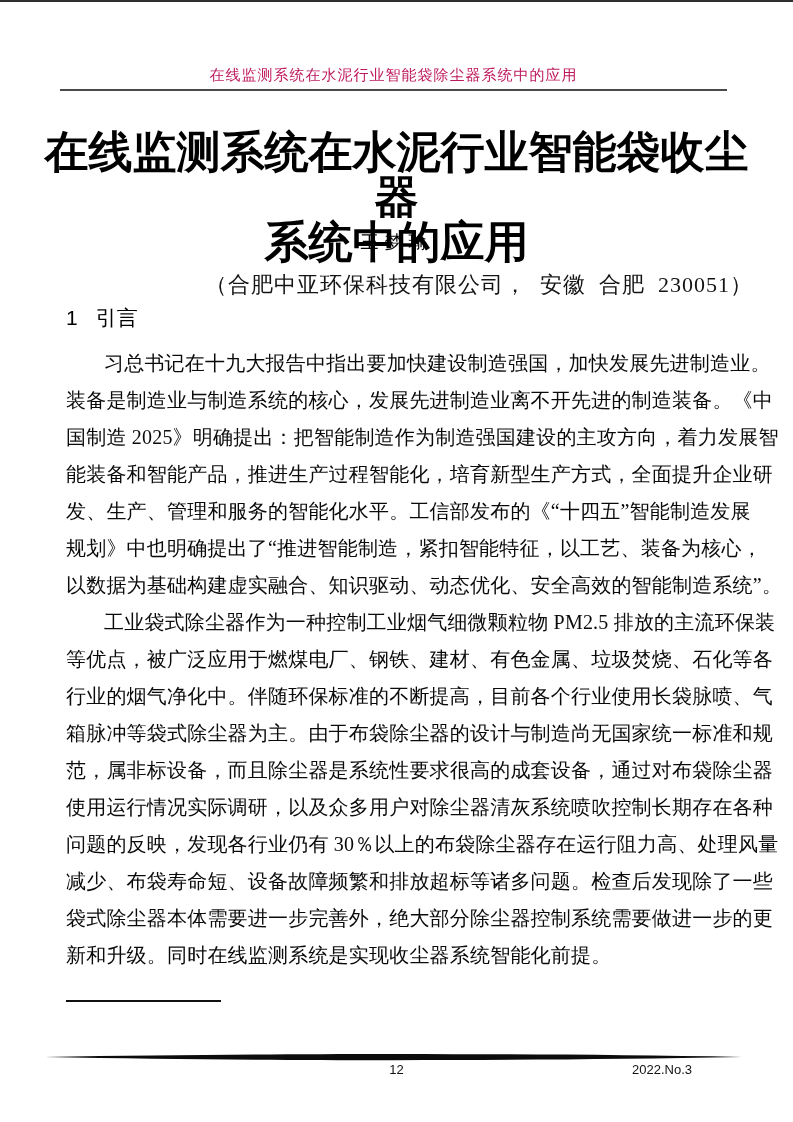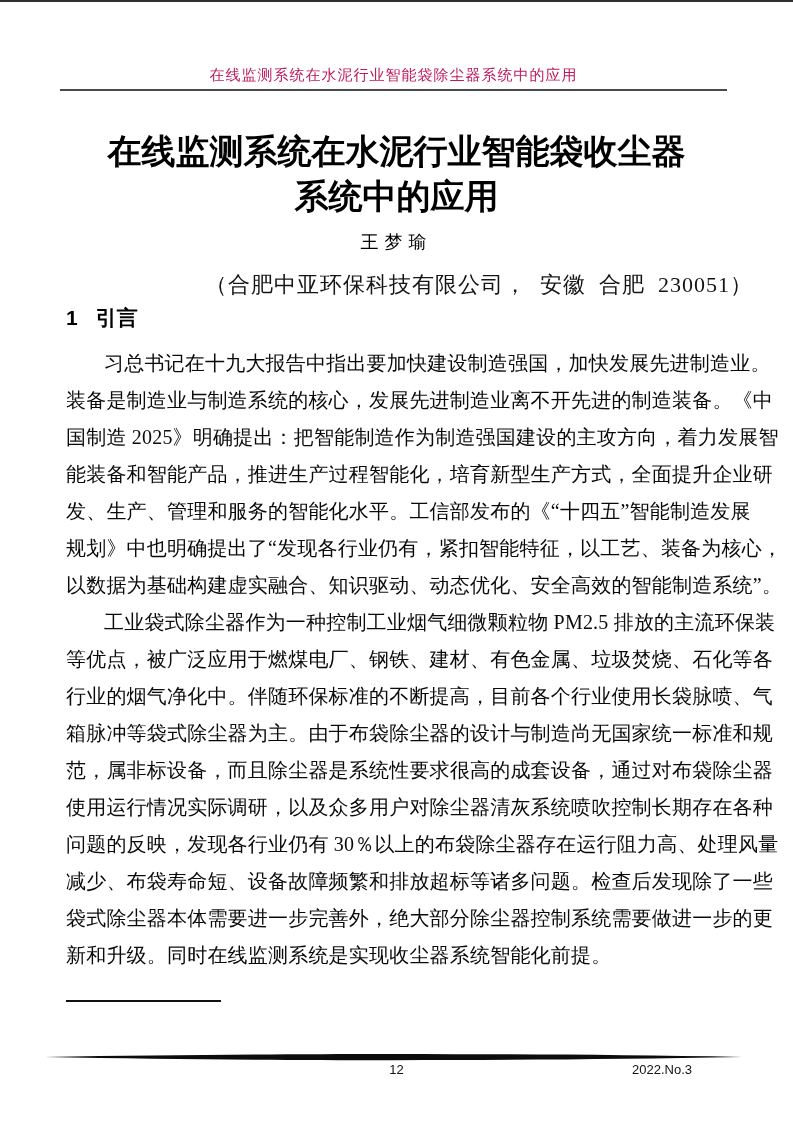--- a/index.html
+++ b/index.html
@@ -37,21 +37,21 @@
     width: 667px; height: 2px;
     background: #4a4a4a;
   }
   .article-title {
     position: absolute;
     top: 129px; left: 40px;
     width: 713px;
     text-align: center;
     font-family: "Liberation Sans", "DejaVu Sans", sans-serif;
     font-weight: bold;
-    font-size: 34px;
+    font-size: 44px;
     line-height: 45px;
     color: #000000;
   }
   .author {
     position: absolute;
     top: 230px; left: 40px;
     width: 713px;
     text-align: center;
     font-size: 18px;
     letter-spacing: 6px;
@@ -69,21 +69,21 @@
   }
   .content {
     position: absolute;
     top: 304px; left: 66px;
     width: 661px;
   }
   .section-heading {
     margin: 0 0 0 0;
     height: 41px;
     font-family: "Liberation Sans", "DejaVu Sans", sans-serif;
-    font-weight: bold;
+    font-weight: normal;
     font-size: 21px;
     line-height: 27px;
     color: #000000;
   }
   .section-heading .sec-num { margin-right: 18px; }
   .para { margin: 0; }
   .body-line {
     height: 37px;
     line-height: 37px;
     font-size: 20px;
@@ -156,21 +156,21 @@
     <h2 class="section-heading">
       <span class="sec-num">1</span><span>引言</span>
     </h2>
     <div id="paragraphs-container">
         <div class="para">
           <div class="body-line first">习总书记在十九大报告中指出要加快建设制造强国，加快发展先进制造业。</div>
           <div class="body-line">装备是制造业与制造系统的核心，发展先进制造业离不开先进的制造装备。《中</div>
           <div class="body-line">国制造 2025》明确提出：把智能制造作为制造强国建设的主攻方向，着力发展智</div>
           <div class="body-line">能装备和智能产品，推进生产过程智能化，培育新型生产方式，全面提升企业研</div>
           <div class="body-line">发、生产、管理和服务的智能化水平。工信部发布的《“十四五”智能制造发展</div>
-          <div class="body-line">规划》中也明确提出了“发现各行业仍有，紧扣智能特征，以工艺、装备为核心，</div>
+          <div class="body-line">规划》中也明确提出了“推进智能制造，紧扣智能特征，以工艺、装备为核心，</div>
           <div class="body-line">以数据为基础构建虚实融合、知识驱动、动态优化、安全高效的智能制造系统”。</div>
         </div>
         <div class="para">
           <div class="body-line first">工业袋式除尘器作为一种控制工业烟气细微颗粒物 PM2.5 排放的主流环保装</div>
           <div class="body-line">等优点，被广泛应用于燃煤电厂、钢铁、建材、有色金属、垃圾焚烧、石化等各</div>
           <div class="body-line">行业的烟气净化中。伴随环保标准的不断提高，目前各个行业使用长袋脉喷、气</div>
           <div class="body-line">箱脉冲等袋式除尘器为主。由于布袋除尘器的设计与制造尚无国家统一标准和规</div>
           <div class="body-line">范，属非标设备，而且除尘器是系统性要求很高的成套设备，通过对布袋除尘器</div>
           <div class="body-line">使用运行情况实际调研，以及众多用户对除尘器清灰系统喷吹控制长期存在各种</div>
           <div class="body-line">问题的反映，发现各行业仍有 30％以上的布袋除尘器存在运行阻力高、处理风量</div>

